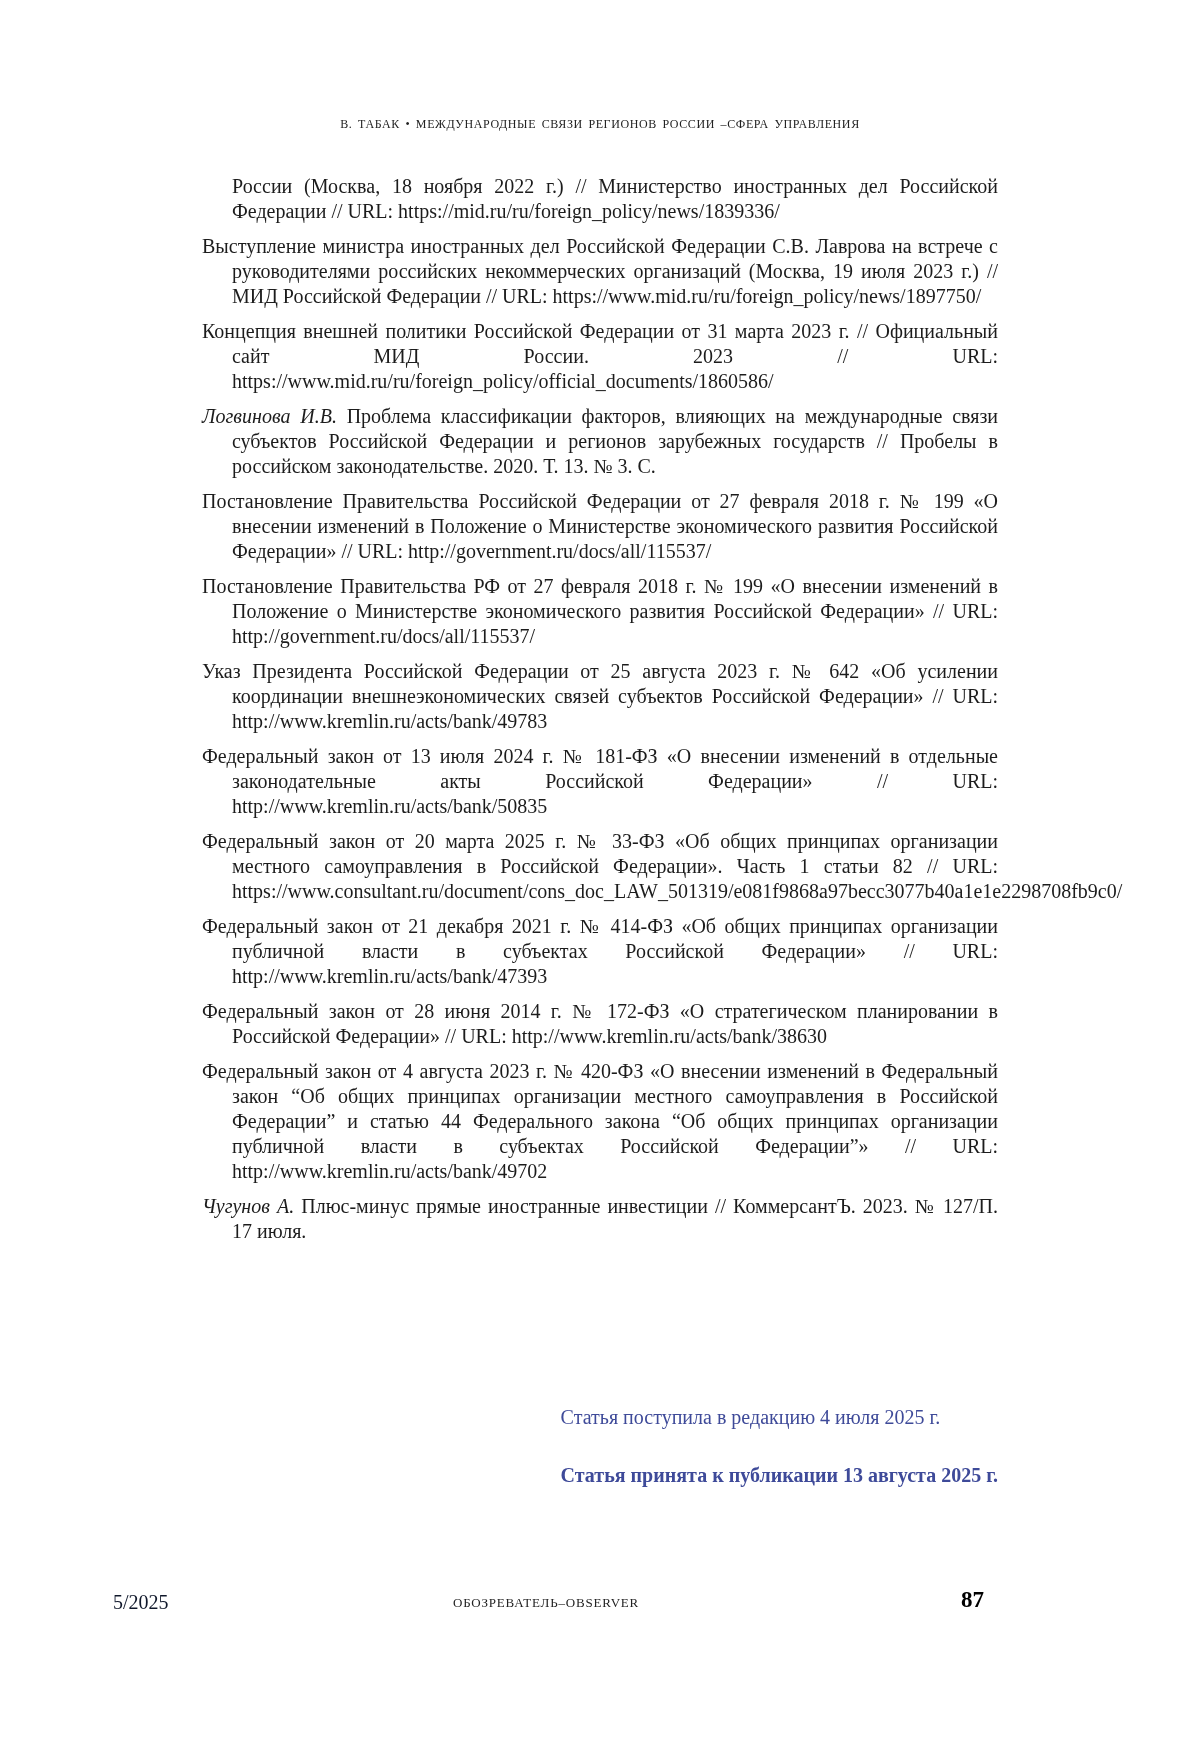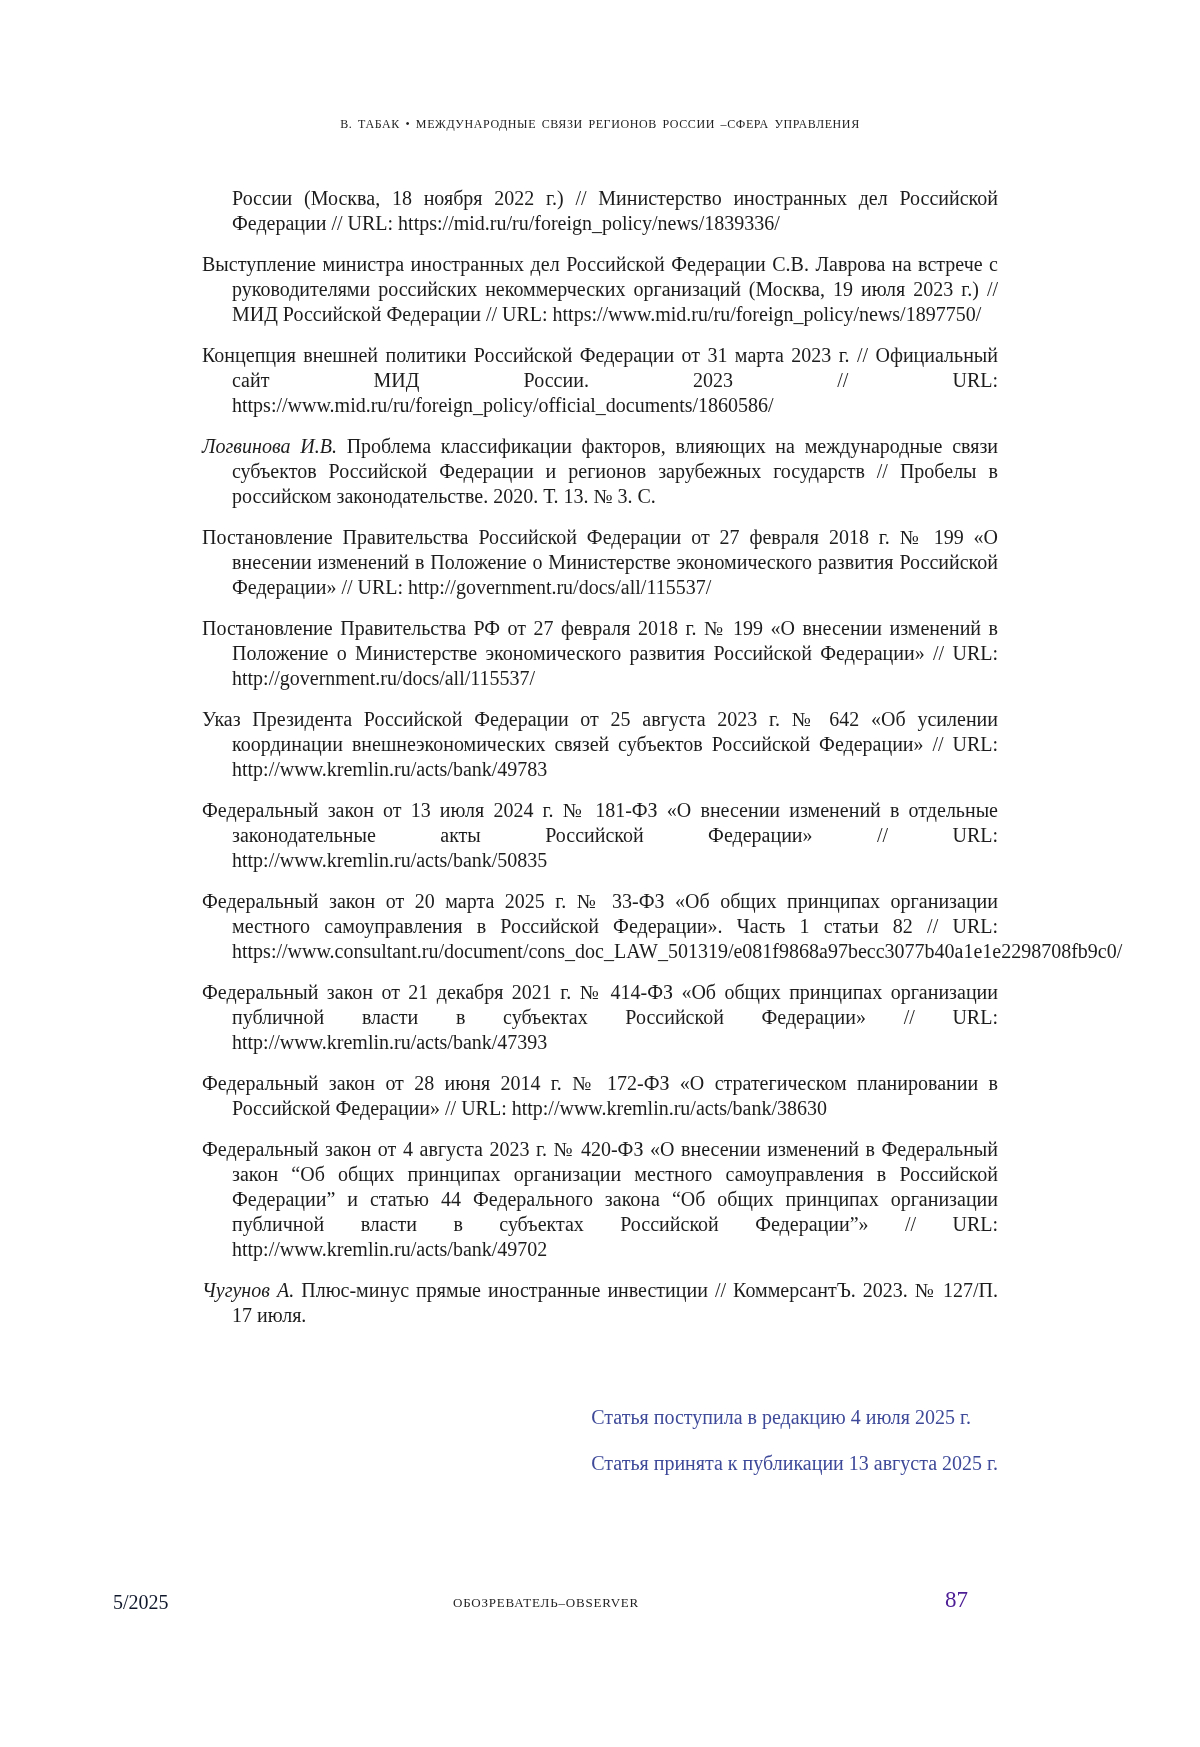--- a/index.html
+++ b/index.html
@@ -16,52 +16,52 @@
     text-align:center;
     font-size:12px;
     letter-spacing:0.6px;
     word-spacing:2px;
     color:#222222;
   }
   .content{
     position:absolute;left:202px;top:170px;width:796px;
   }
   p.ref{
-    margin:16px 0 10px 0;
+    margin:4px 0 10px 0;
     font-size:20px;
     line-height:25px;
     text-align:justify;
     padding-left:30px;
     text-indent:-30px;
     color:#1c1c1c;
   }
   p.ref.continuation{ text-indent:0; }
   p.ref em{ font-style:italic; }
   .received-block{
     position:absolute;
     right:202px;
     top:1405px;
     font-size:20px;
     line-height:25px;
     color:#3e4a99;
   }
   .received-block .date-line{ display:block; }
-  .received-block .date-line + .date-line{ margin-top:21px; }
+  .received-block .date-line + .date-line{ margin-top:33px;font-weight:bold; }
   .footer-issue{
     position:absolute;left:113px;top:1591px;
     font-size:20px;color:#0f172a;
   }
   .footer-journal{
     position:absolute;left:0;top:1595px;width:1092px;
     text-align:center;
     font-size:13px;letter-spacing:0.8px;color:#222222;
   }
   .footer-page-number{
-    position:absolute;right:232px;top:1587px;
-    font-size:23px;color:#4c1d95;
+    position:absolute;right:216px;top:1587px;
+    font-size:23px;color:#000000;font-weight:bold;
   }
 </style>
 </head>
 <body>
 
 <div class="page">
 
   <div class="running-head">В. ТАБАК • МЕЖДУНАРОДНЫЕ СВЯЗИ РЕГИОНОВ РОССИИ –СФЕРА УПРАВЛЕНИЯ</div>
 
   <div class="content">

